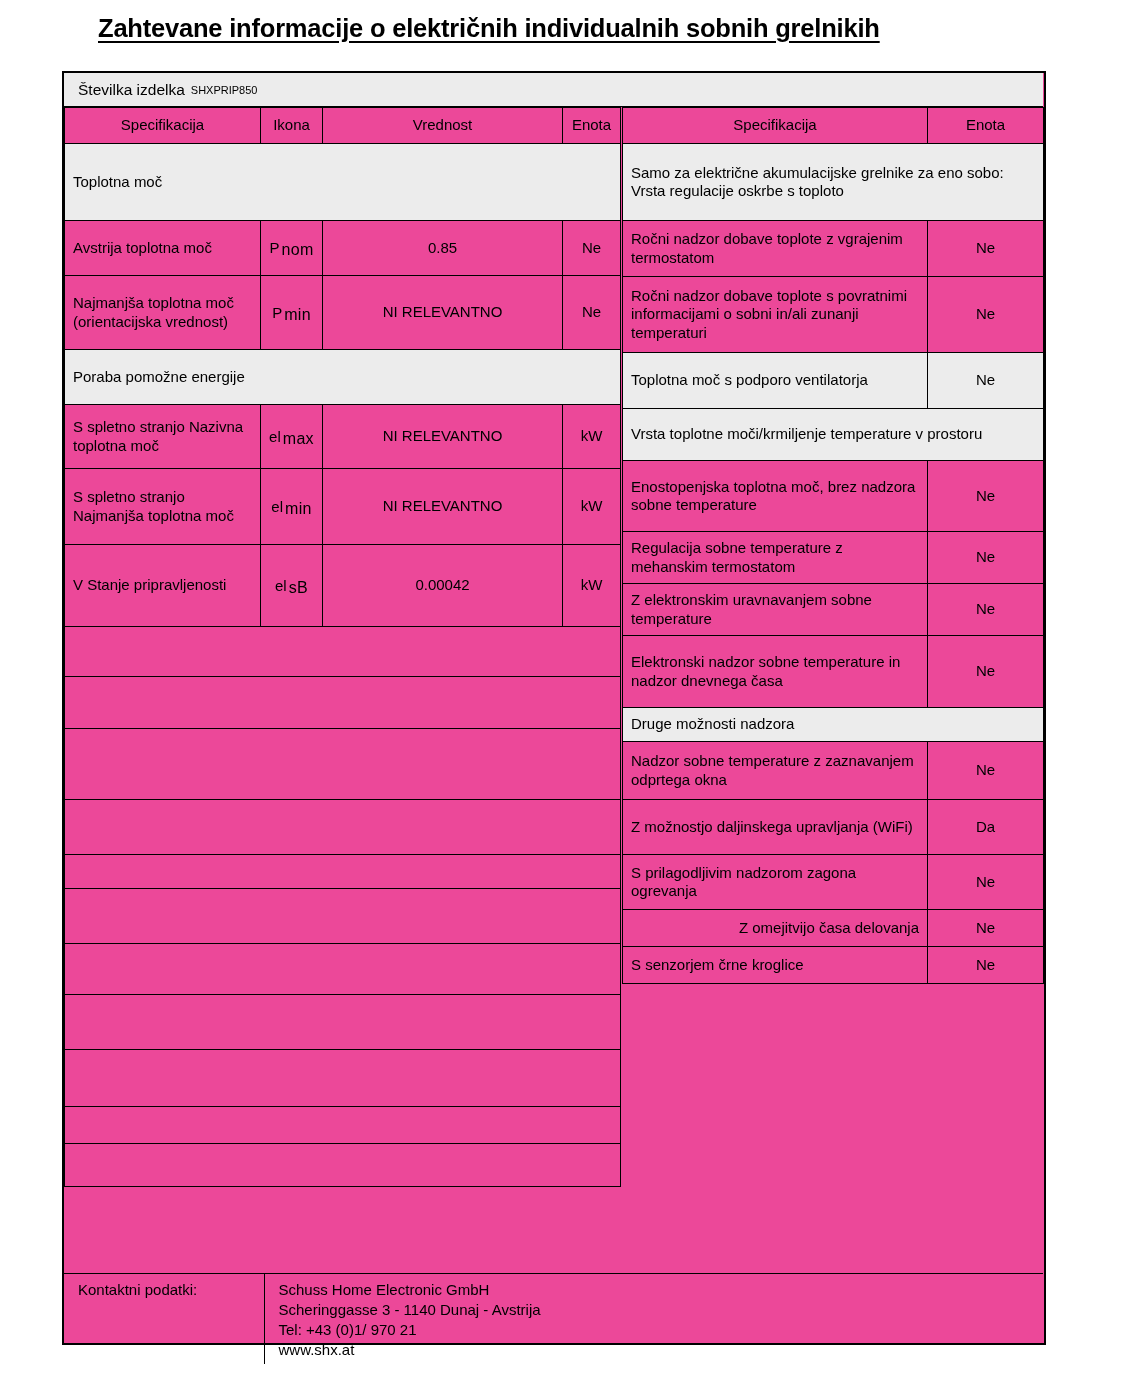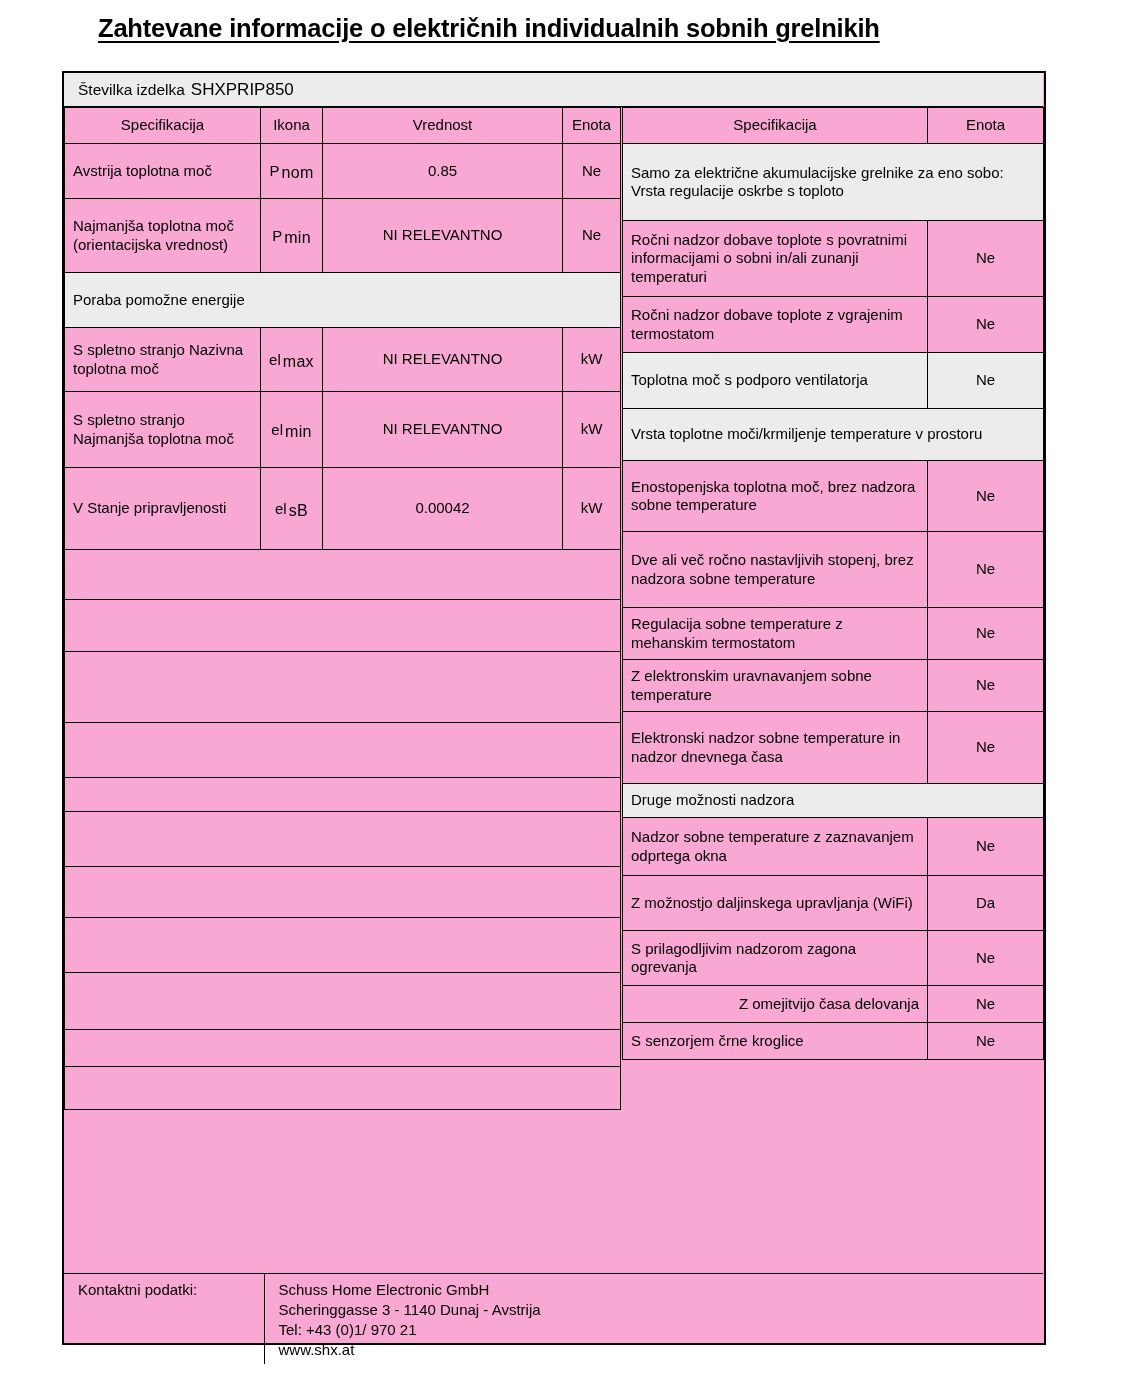--- a/index.html
+++ b/index.html
@@ -36,39 +36,39 @@
 
   
   .frame {
     position: absolute;
     left: 62px;
     top: 71px;
     width: 984px;
     height: 1274px;
     border: 2.5px solid #000;
     box-sizing: border-box;
-    background: #f9a8d4;
+    background: #ec4899;
     text-decoration: underline;
   }
 
   
   .product-band {
     position: absolute;
     left: 0; top: 0;
     width: 979px;
     height: 34px;
     background: #ececec;
     border-bottom: 1.5px solid #000;
     box-sizing: border-box;
     display: flex;
     align-items: center;
     padding-left: 14px;
   }
   .product-band .txt { font-size: 15.5px; }
-  .product-band .pn { font-size: 17px; margin-left: 6px; }
+  .product-band .pn { font-size: 11px; margin-left: 6px; }
 
   
   .body-region {
     position: absolute;
     left: 0;
     top: 34px;
     width: 979px;
     height: 1166px;
   }
   .col-left {
@@ -189,20 +189,23 @@
             <col style="width:58px">
           </colgroup>
           <tbody>
             <tr>
               <th class="hdr">Specifikacija</th>
               <th class="hdr">Ikona</th>
               <th class="hdr">Vrednost</th>
               <th class="hdr">Enota</th>
             </tr>
 
+            <tr>
+              <td class="sect" colspan="4" style="height:77px;">Toplotna moč</td>
+            </tr>
 
             <tr>
               <td style="height:55px;">Avstrija toplotna moč</td>
               <td class="icon-cell"><span>P</span><sub>nom</sub></td>
               <td class="ctr">0.85</td>
               <td class="ctr">Ne</td>
             </tr>
 
             <tr>
               <td style="height:74px;">Najmanjša toplotna moč (orientacijska vrednost)</td>
@@ -284,42 +287,38 @@
               <th class="hdr">Specifikacija</th>
               <th class="hdr">Enota</th>
             </tr>
 
             <tr>
               <td class="sect sect-bold" colspan="2" style="height:77px; white-space:pre-line;">Samo za električne akumulacijske grelnike za eno sobo:
  Vrsta regulacije oskrbe s toploto</td>
             </tr>
 
             <tr>
+              <td style="height:56px;">Ročni nadzor dobave toplote z vgrajenim termostatom</td>
+              <td class="ctr">Ne</td>
+            </tr>
+            <tr>
               <td style="height:76px;">Ročni nadzor dobave toplote s povratnimi informacijami o sobni in/ali zunanji temperaturi</td>
-              <td class="ctr">Ne</td>
-            </tr>
-            <tr>
-              <td style="height:56px;">Ročni nadzor dobave toplote z vgrajenim termostatom</td>
               <td class="ctr">Ne</td>
             </tr>
             <tr>
               <td class="shade" style="height:56px;">Toplotna moč s podporo ventilatorja</td>
               <td class="ctr shade">Ne</td>
             </tr>
 
             <tr>
               <td class="sect sect-bold" colspan="2" style="height:52px;">Vrsta toplotne moči/krmiljenje temperature v prostoru</td>
             </tr>
 
             <tr>
               <td style="height:71px;">Enostopenjska toplotna moč, brez nadzora sobne temperature</td>
-              <td class="ctr">Ne</td>
-            </tr>
-            <tr>
-              <td style="height:76px;">Dve ali več ročno nastavljivih stopenj, brez nadzora sobne temperature</td>
               <td class="ctr">Ne</td>
             </tr>
             <tr>
               <td style="height:52px;">Regulacija sobne temperature z mehanskim termostatom</td>
               <td class="ctr">Ne</td>
             </tr>
             <tr>
               <td style="height:52px;">Z elektronskim uravnavanjem sobne temperature</td>
               <td class="ctr">Ne</td>
             </tr>

